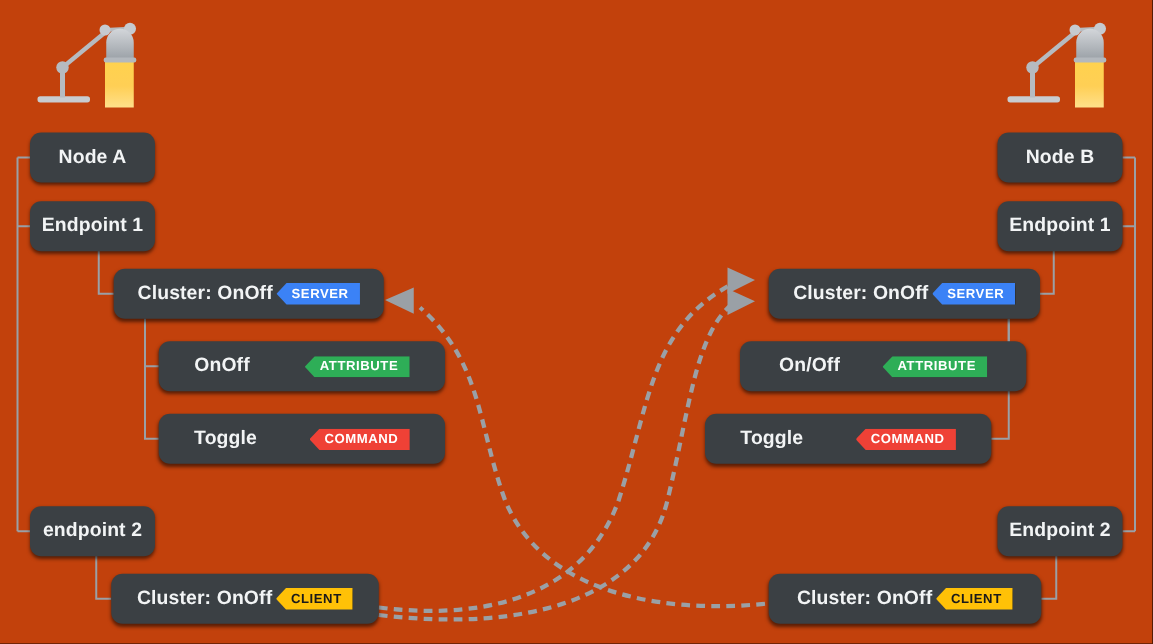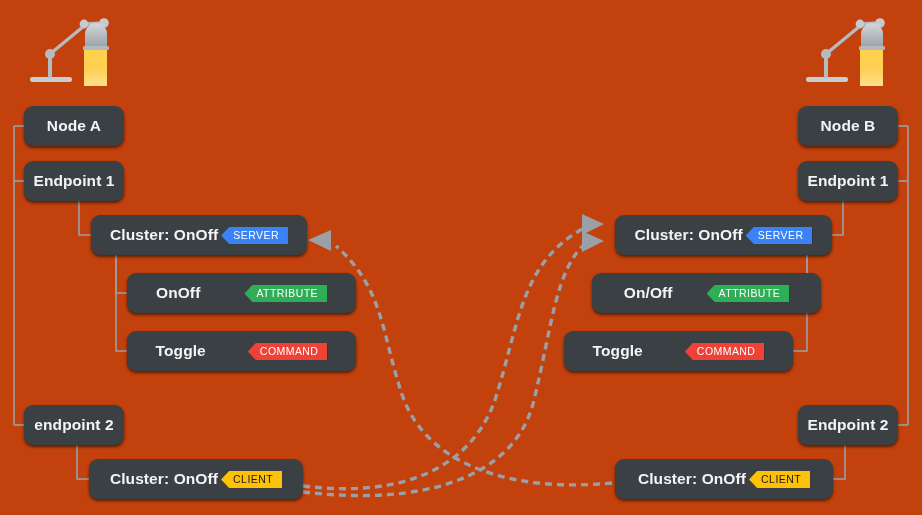--- a/index.html
+++ b/index.html
@@ -37,40 +37,40 @@
     box-shadow: 0 2px 3px rgba(0,0,0,.55);
   }
   .node .label { white-space: nowrap; }
   .node-sm { font-size: 15.5px; }
   .node-lg { font-size: 15.5px; }
   .row-node { font-size: 15.5px; }
 
   
   .cluster-inner {
     display: flex;
-    align-items: flex-end;
+    align-items: center;
     gap: 3px;
   }
   .member-inner {
     display: flex;
     align-items: flex-end;
     gap: 0px;
     width: 100%;
     padding: 0 12px;
     box-sizing: border-box;
     justify-content: center;
   }
   .member-inner .label { flex: 0 0 auto; }
   .member-spacer { flex: 0 0 auto; }
 
   .badge {
     position: relative;
     display: inline-block;
     font-size: 10.5px;
-    font-weight: normal;
+    font-weight: bold;
     letter-spacing: .45px;
     color: #ffffff;
     padding: 2.5px 9px 2.5px 12px;
     line-height: 1.15;
     clip-path: polygon(0% 50%, 8px 0%, 100% 0%, 100% 100%, 8px 100%);
     filter: drop-shadow(1px 2px 1.5px rgba(0,0,0,.6));
   }
   .badge-server { background: #3b82f6; }
   .badge-attribute { background: #2eae57; }
   .badge-command  { background: #ef4136; }

